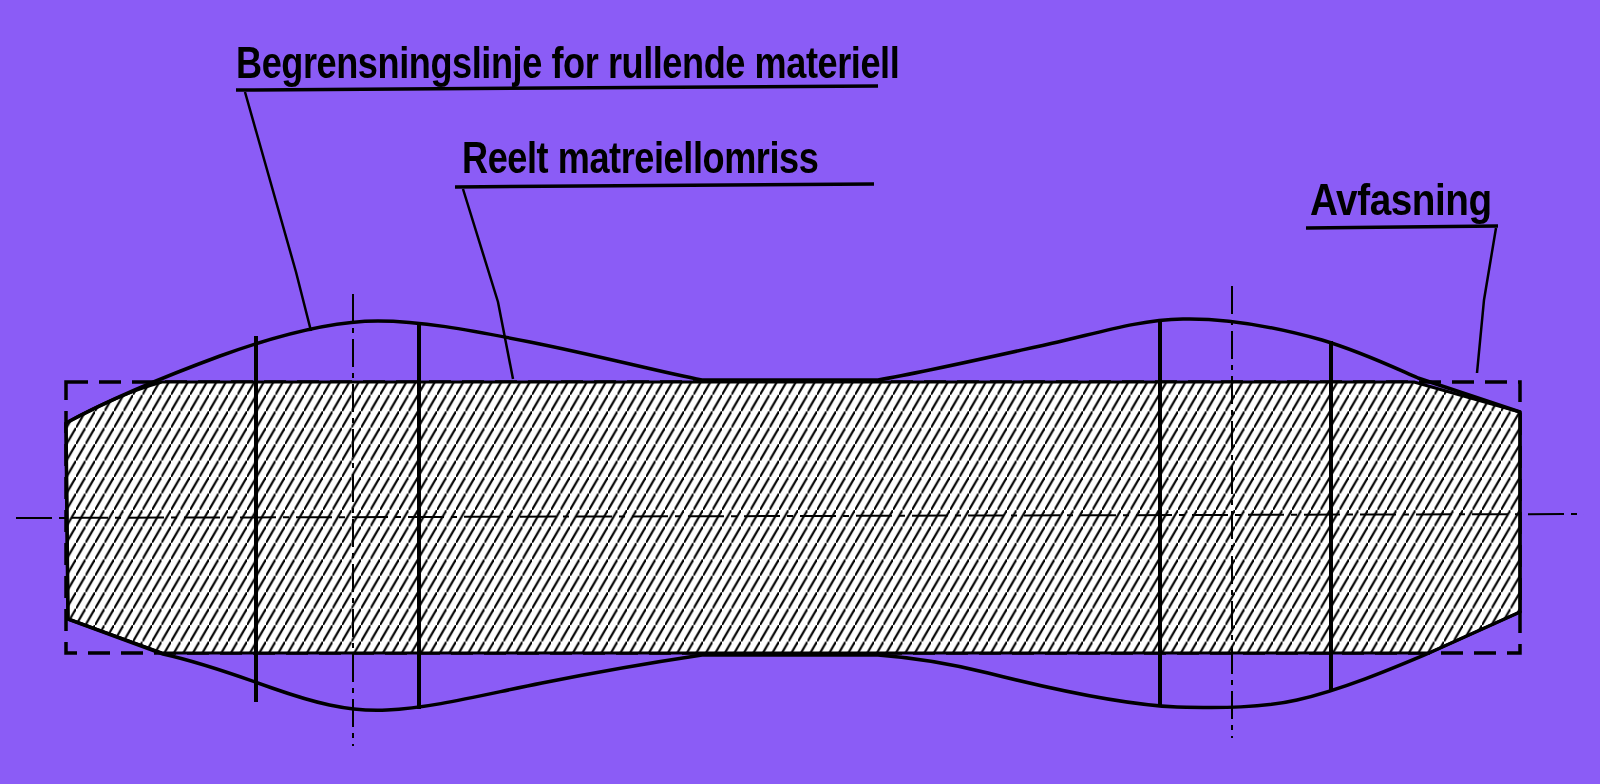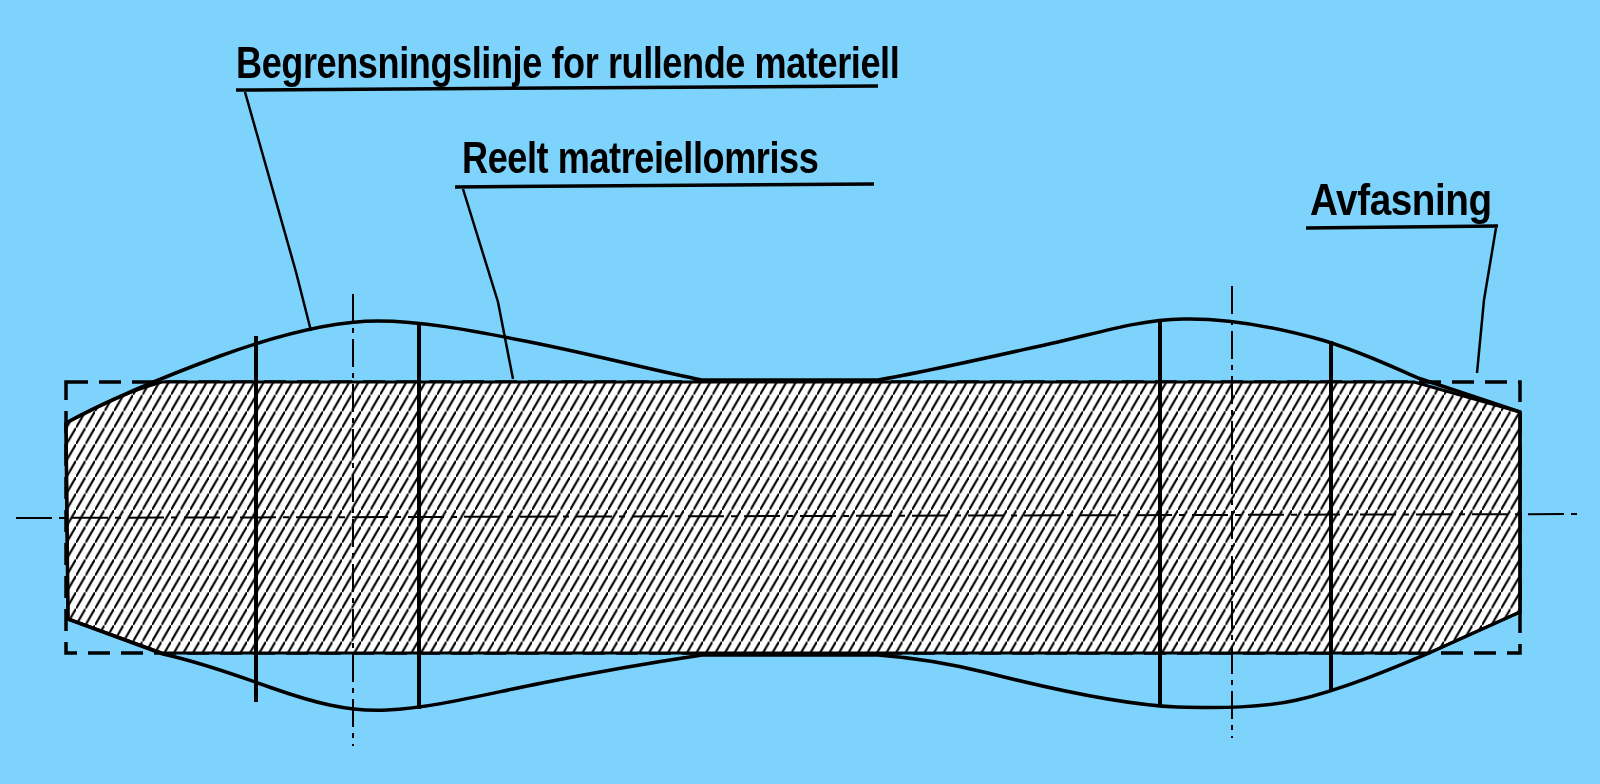--- a/index.html
+++ b/index.html
@@ -4,21 +4,21 @@
 <style>
   html, body {
     margin: 0;
     padding: 0;
     background: #ffffff;
   }
   .stage {
     position: relative;
     width: 1600px;
     height: 784px;
-    background: #7dd3fc;
+    background: #8b5cf6;
     overflow: hidden;
     font-family: "Liberation Sans", sans-serif;
   }
   .stage svg {
     position: absolute;
     left: 0;
     top: 0;
   }
   .dwg-label {
     position: absolute;

